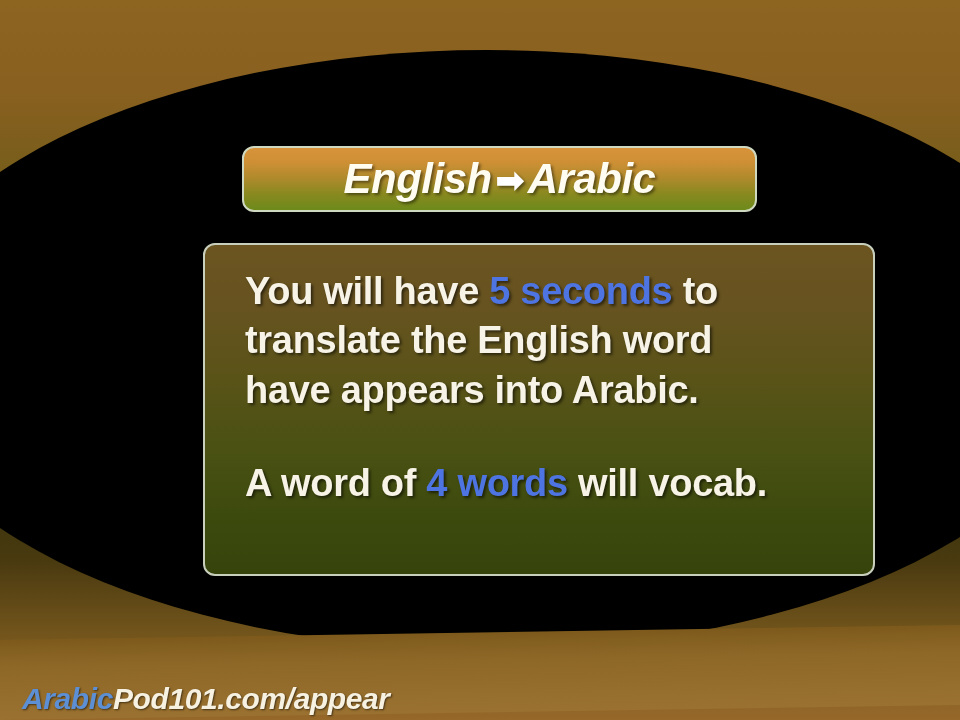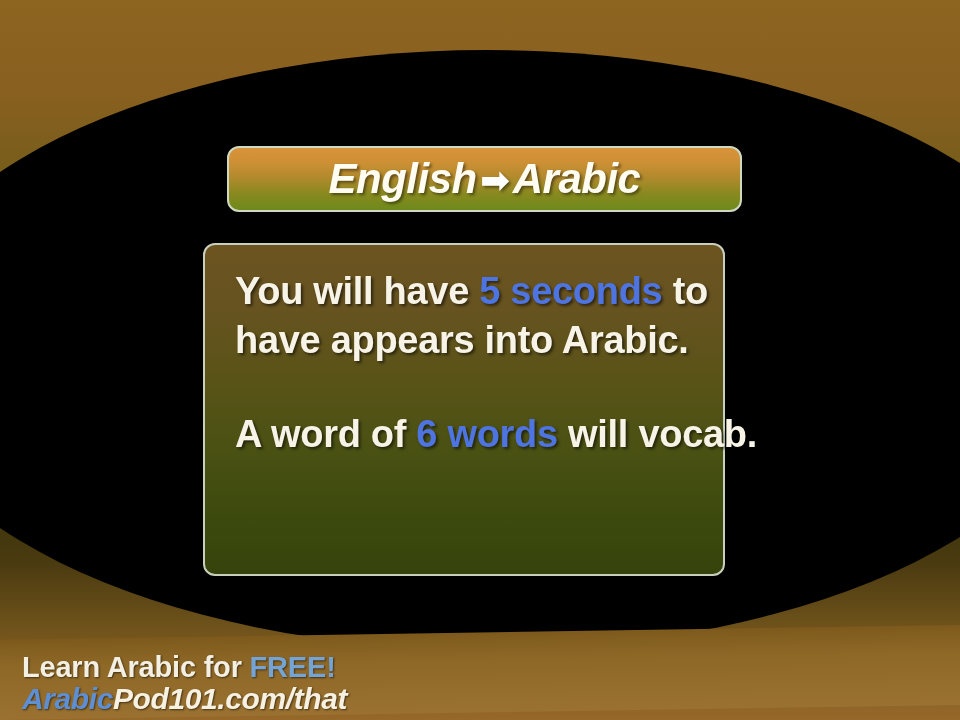--- a/index.html
+++ b/index.html
@@ -74,21 +74,21 @@
     line-height: 1.05;
     text-shadow: 1px 1px 2px rgba(0,0,0,0.55);
     white-space: nowrap;
   }
   .blue-free { color: #74a4d6; }
   .blue-brand { color: #5d8fd4; }
 
   
   #banner {
     position: absolute;
-    left: 227px;
+    left: 242px;
     top: 146px;
     width: 515px;
     height: 66px;
     box-sizing: border-box;
     border: 2px solid #cfd8c0;
     border-radius: 12px;
     background: linear-gradient(to bottom,
       #d8933a 0%,
       #cf9035 22%,
       #b08a2c 48%,
@@ -120,34 +120,34 @@
     position: relative;
     top: 1px;
     text-shadow: 2px 2px 3px rgba(0,0,0,0.45);
   }
 
   
   #panel {
     position: absolute;
     left: 203px;
     top: 243px;
-    width: 522px;
+    width: 672px;
     height: 333px;
     box-sizing: border-box;
     border: 2px solid #c8cfbc;
     border-radius: 12px;
     background: linear-gradient(to bottom,
       #6b5420 0%,
       #675320 18%,
       #5a5318 40%,
       #4a5113 62%,
       #3d4a0e 82%,
       #36440c 100%);
     box-shadow: 0 2px 6px rgba(0,0,0,0.6);
-    padding: 22px 30px 0 30px;
+    padding: 22px 30px 0 40px;
     z-index: 4;
   }
   .panel-line {
     font-size: 38px;
     font-weight: bold;
     color: #f7f3e6;
     line-height: 1.30;
     letter-spacing: -0.3px;
     text-shadow: 2px 2px 3px rgba(0,0,0,0.55);
     white-space: nowrap;
@@ -167,23 +167,23 @@
   <div id="banner">
     <div id="banner-text">
       <span>English</span>
       <span id="banner-arrow">➡</span>
       <span>Arabic</span>
     </div>
   </div>
 
   <div id="panel">
     <div class="panel-line"><span>You will have </span><span class="hl">5 seconds</span><span> to</span></div>
+    <div class="panel-line">translate the English word</div>
     <div class="panel-line">have appears into Arabic.</div>
     <div class="panel-gap"></div>
-    <div class="panel-line"><span>A word of </span><span class="hl">6 words</span><span> will vocab.</span></div>
+    <div class="panel-line"><span>A word of </span><span class="hl">4 words</span><span> will vocab.</span></div>
   </div>
 
   <div id="footer-text">
-    <div class="foot-line1"><span>Learn Arabic for </span><span class="blue-free">FREE!</span></div>
-    <div class="foot-line2"><span class="blue-brand">Arabic</span><span>Pod101.com/that</span></div>
+    <div class="foot-line2"><span class="blue-brand">Arabic</span><span>Pod101.com/appear</span></div>
   </div>
 
 </div>
 
 </body></html>

